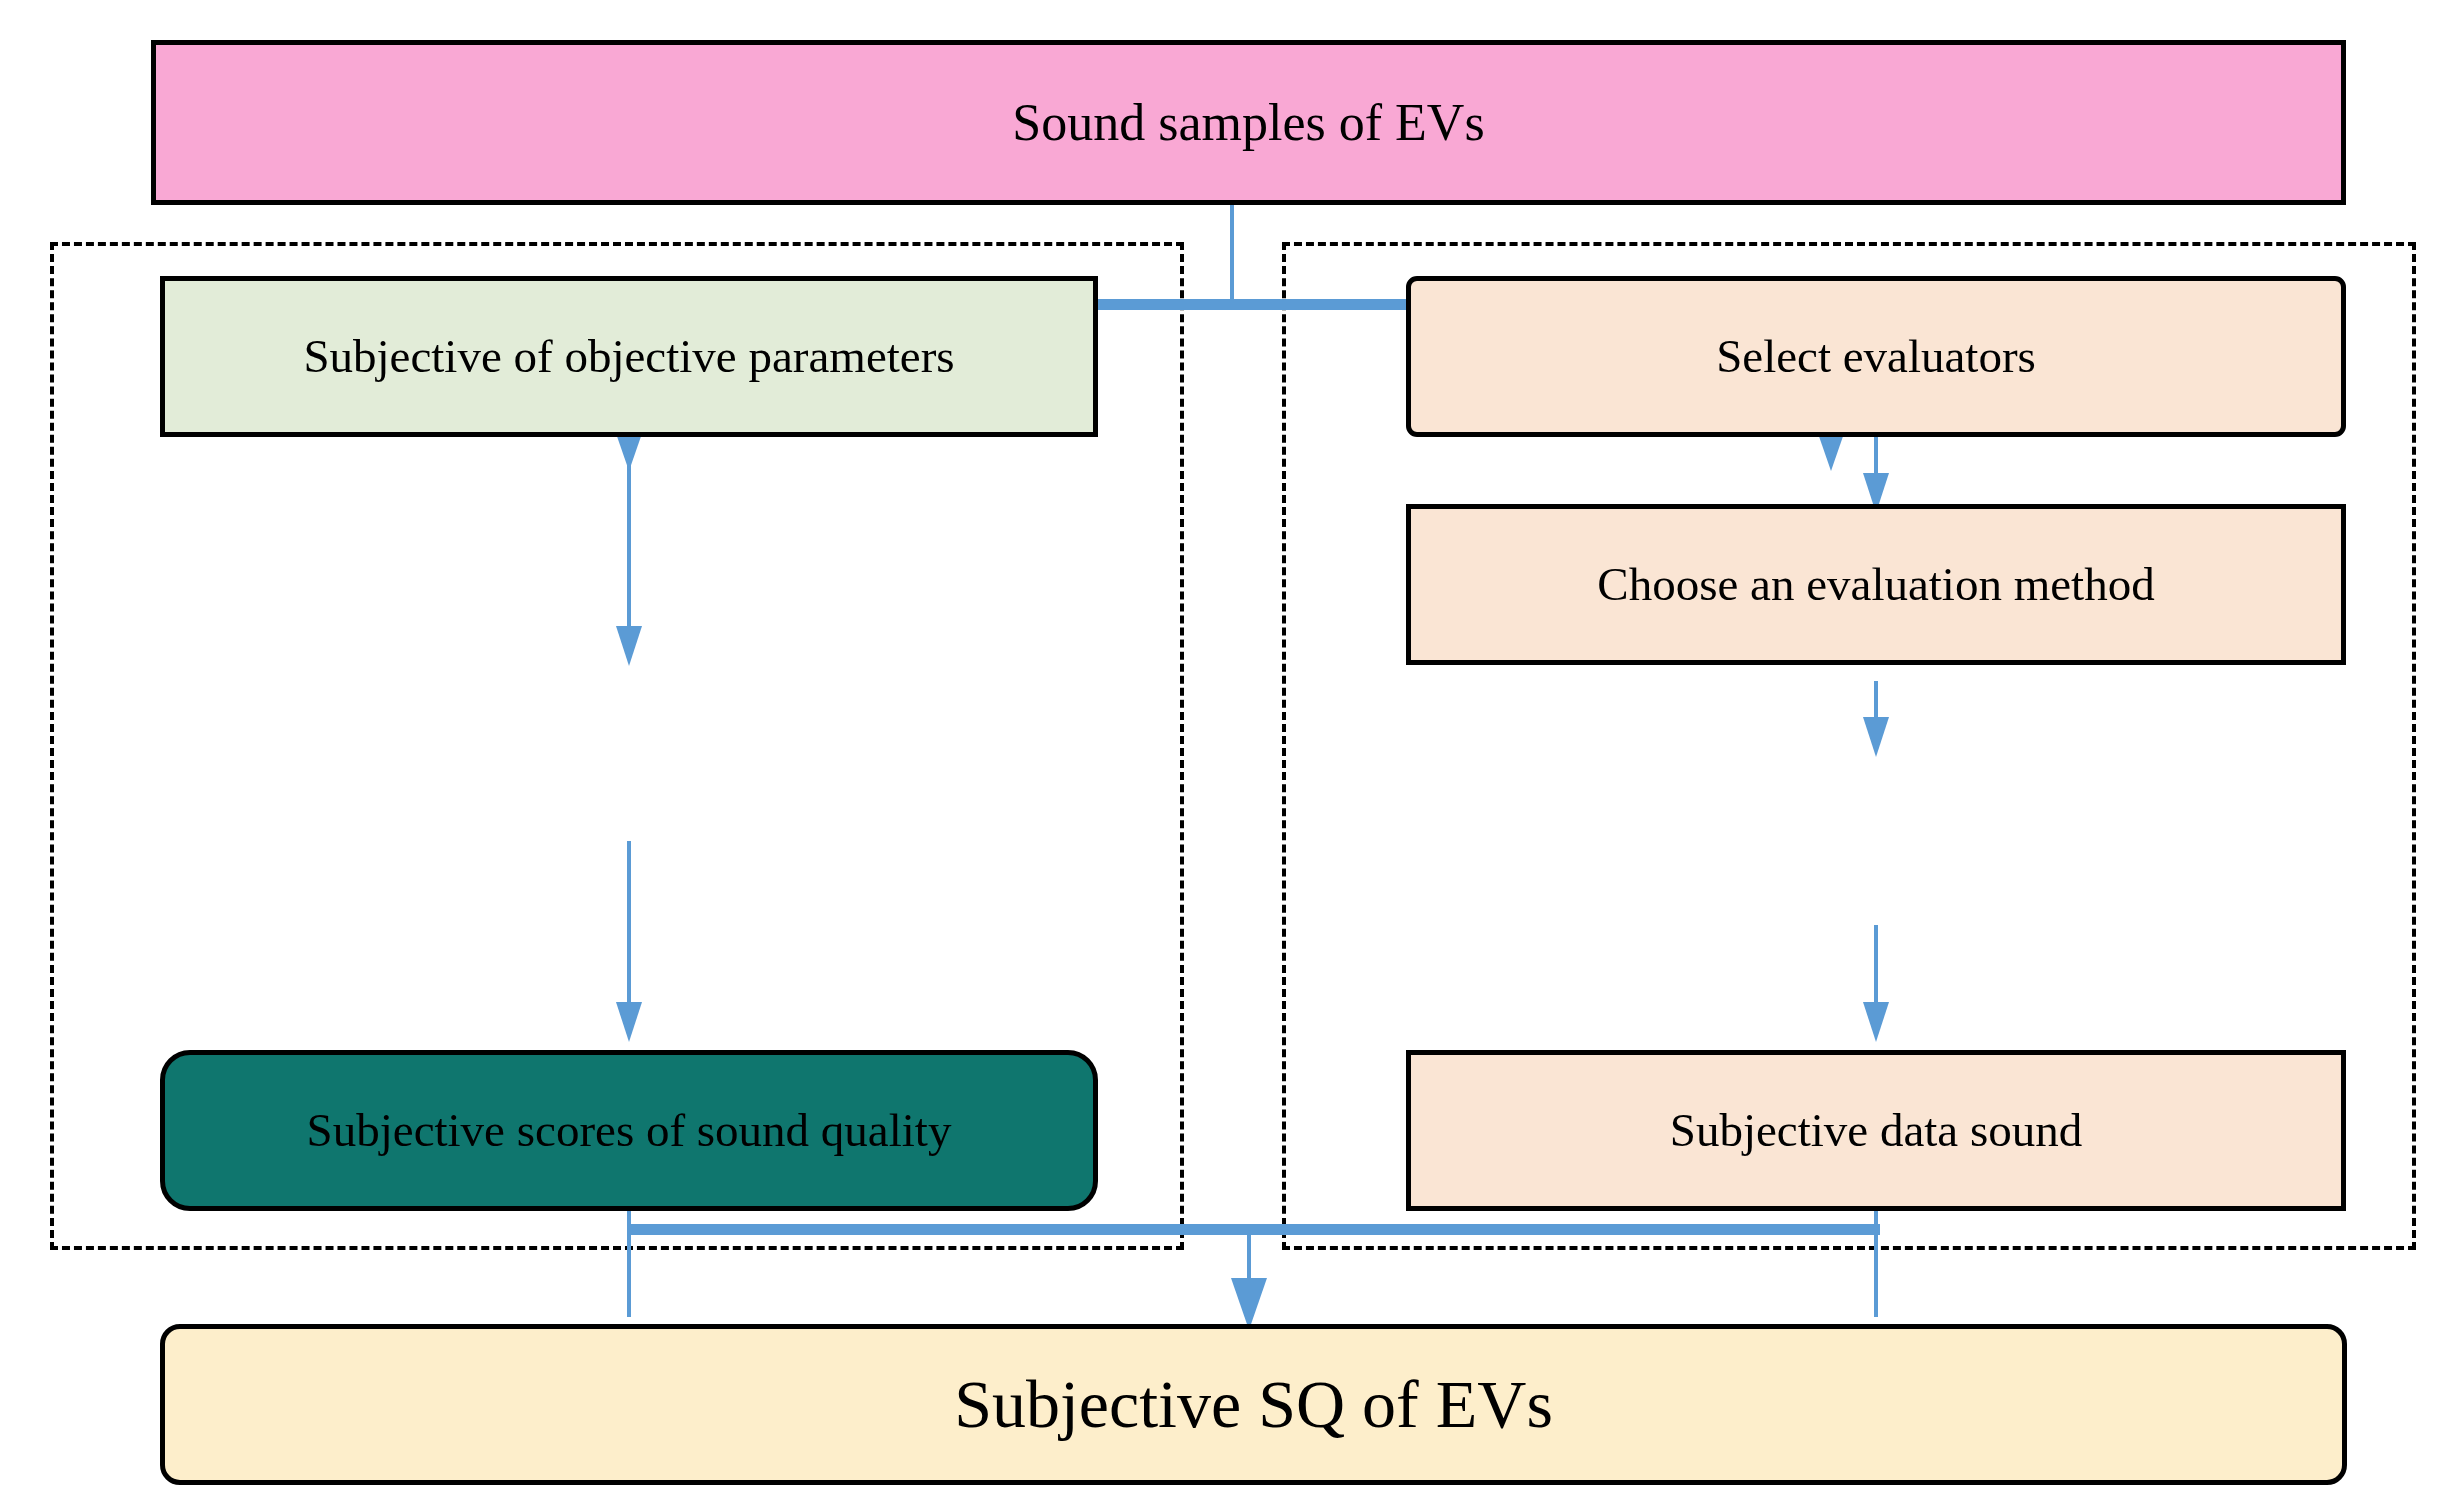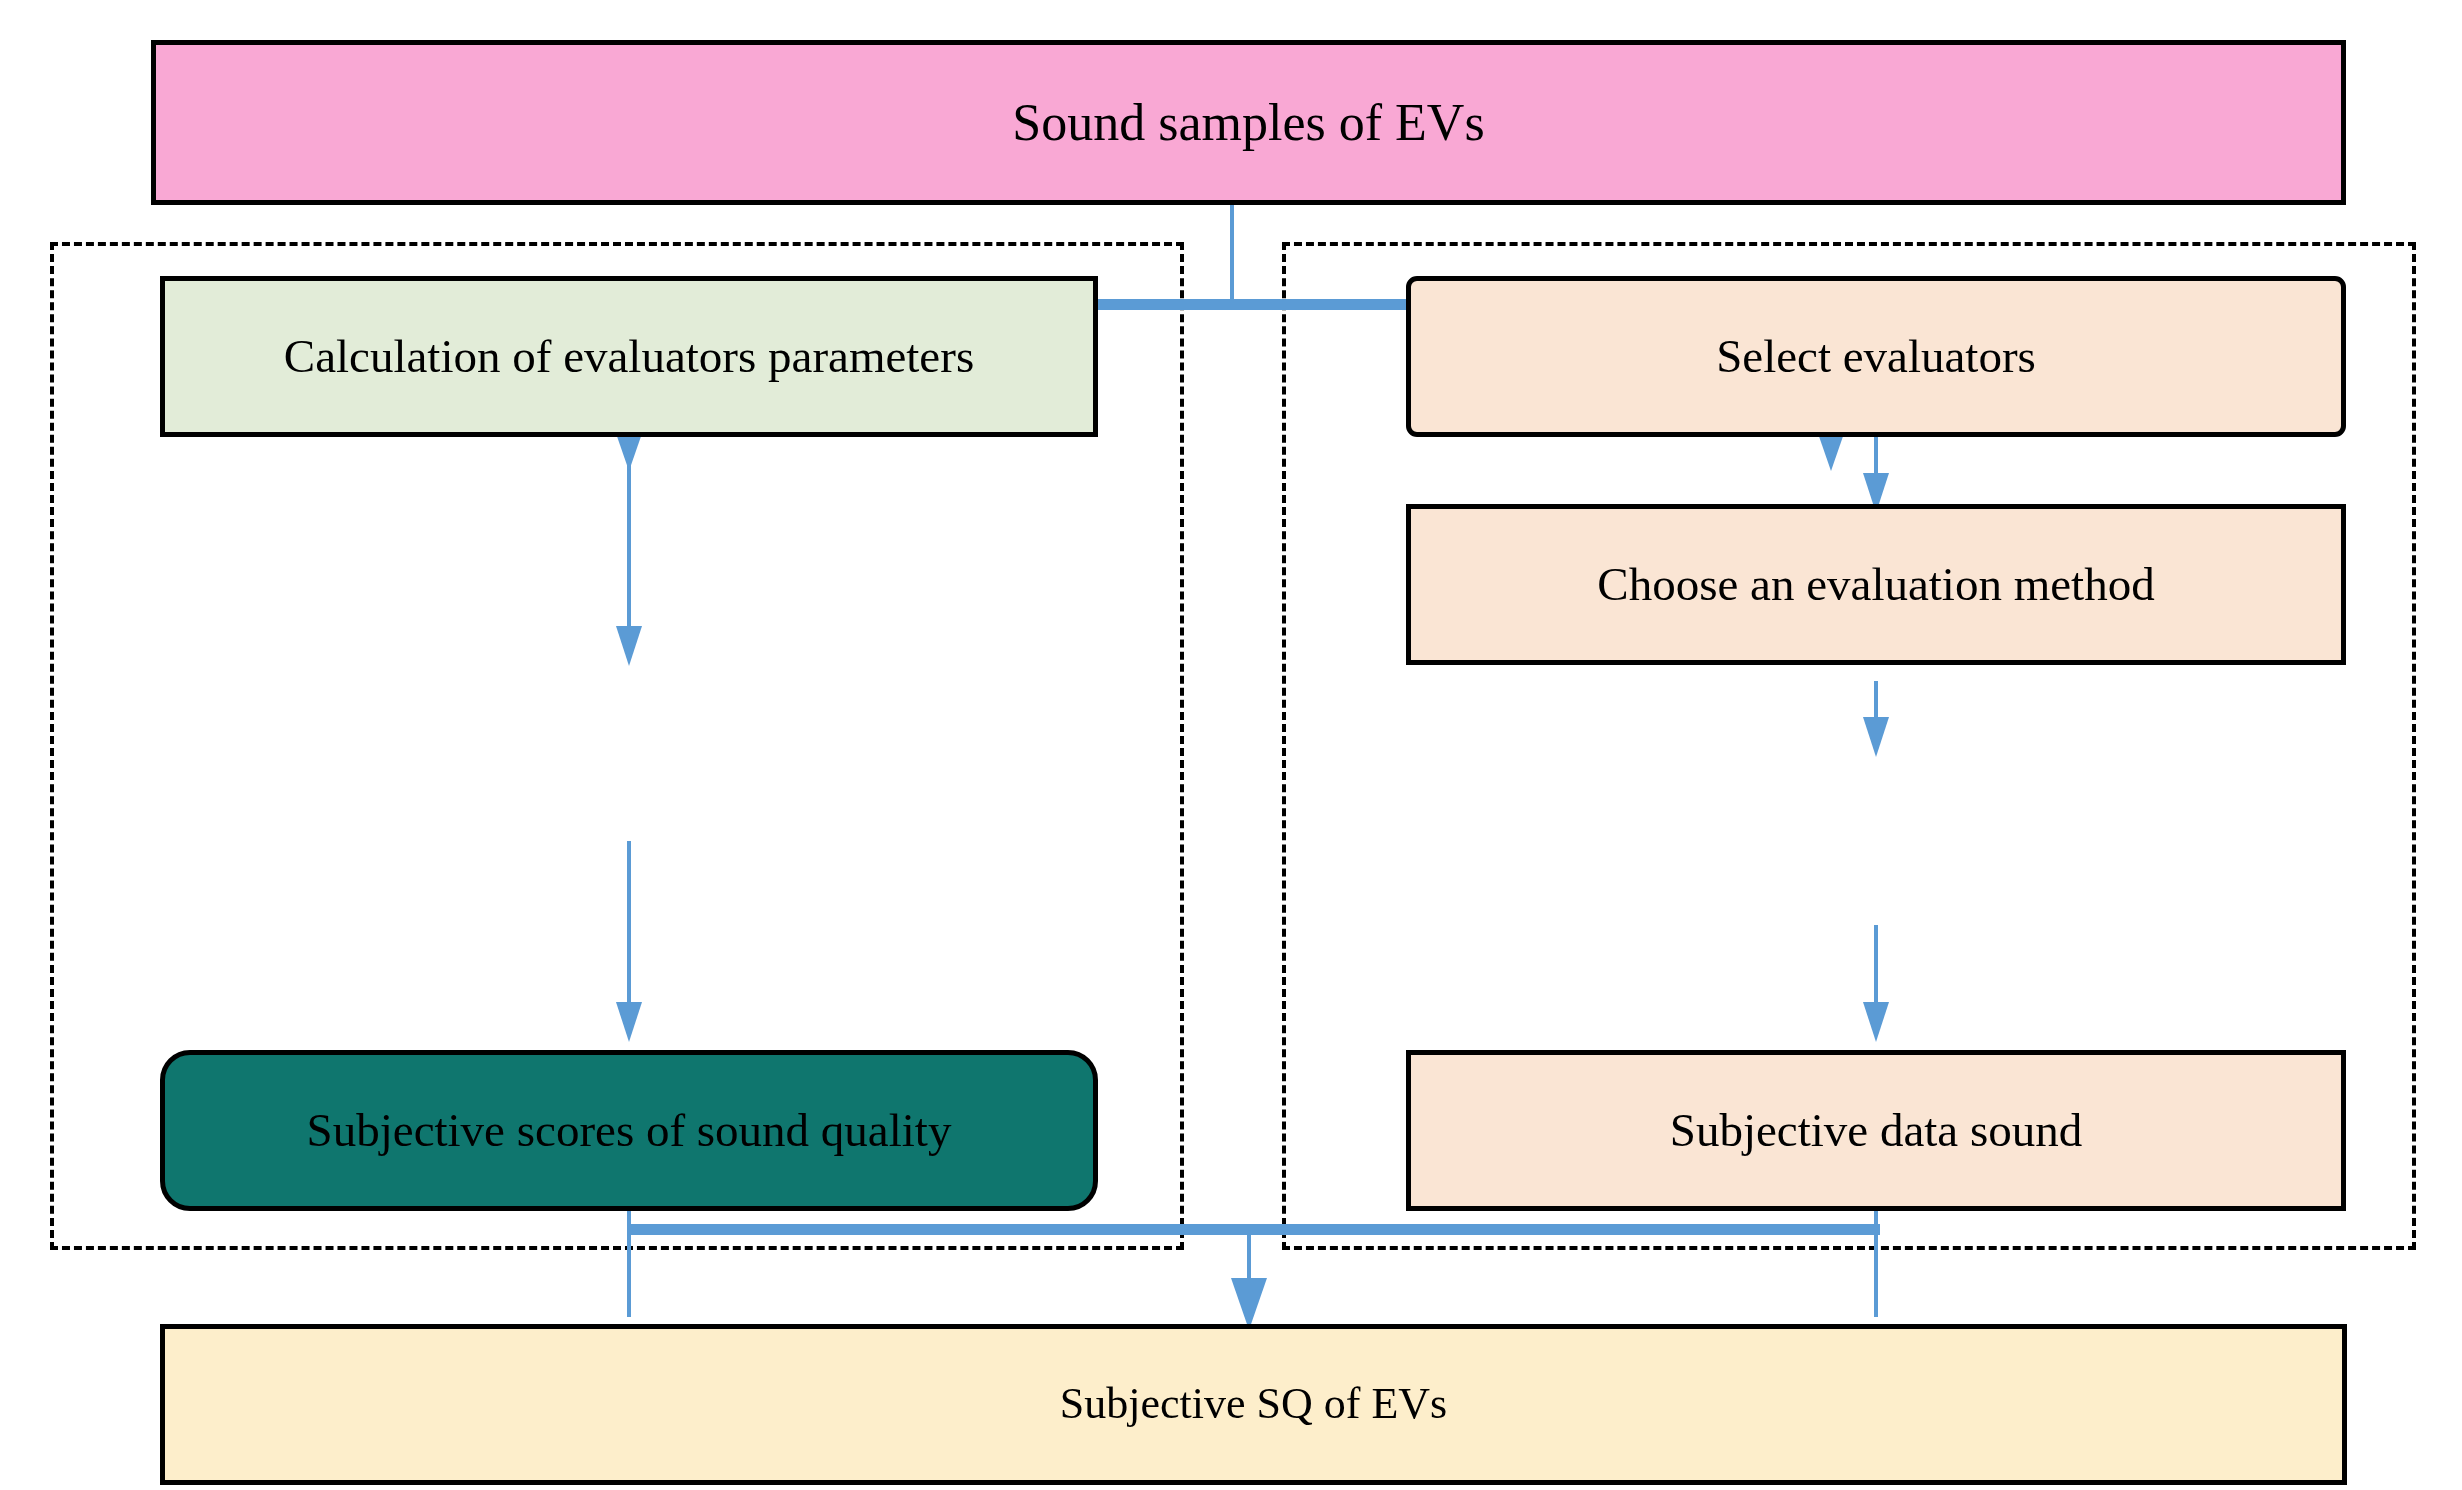--- a/index.html
+++ b/index.html
@@ -68,21 +68,21 @@
   }
   .arrowhead.small {
     border-left-width: 13.5px;
     border-right-width: 13.5px;
     border-top-width: 40px;
   }
 
   
   .fs-top     { font-size: 52px; }
   .fs-node    { font-size: 47px; }
-  .fs-bottom  { font-size: 44px; }
+  .fs-bottom  { font-size: 68px; border-radius: 20px; }
 </style>
 </head>
 <body>
 
 <div id="canvas">
 
   <div class="box fs-top" style="left:151px; top:40px; width:2195px; height:165px; background:#f9a8d4;">
     <span class="label">Sound samples of EVs</span>
   </div>
 
@@ -94,21 +94,21 @@
   <div class="arrowhead" style="left:611px; top:224px; top:419px;"></div>
 
   <div class="conn conn-v-thin" style="left:1829px; top:299px; height:126px;"></div>
   <div class="arrowhead" style="left:1813px; top:419px;"></div>
 
   <div class="group-dashed" style="left:50px; top:242px; width:1134px; height:1008px;"></div>
 
   <div class="group-dashed" style="left:1282px; top:242px; width:1134px; height:1008px;"></div>
 
   <div class="box fs-node" style="left:160px; top:276px; width:938px; height:161px; background:#e2ecd8;">
-    <span class="label">Calculation of evaluators parameters</span>
+    <span class="label">Subjective of objective parameters</span>
   </div>
 
   <div class="conn conn-v-thin" style="left:627px; top:437px; height:195px;"></div>
   <div class="arrowhead small" style="left:616px; top:626px;"></div>
 
 
   <div class="conn conn-v-thin" style="left:627px; top:841px; height:168px;"></div>
   <div class="arrowhead small" style="left:616px; top:1002px;"></div>
 
   <div class="box fs-node" style="left:160px; top:1050px; width:938px; height:161px; background:#0f766e;border-radius:30px;">

